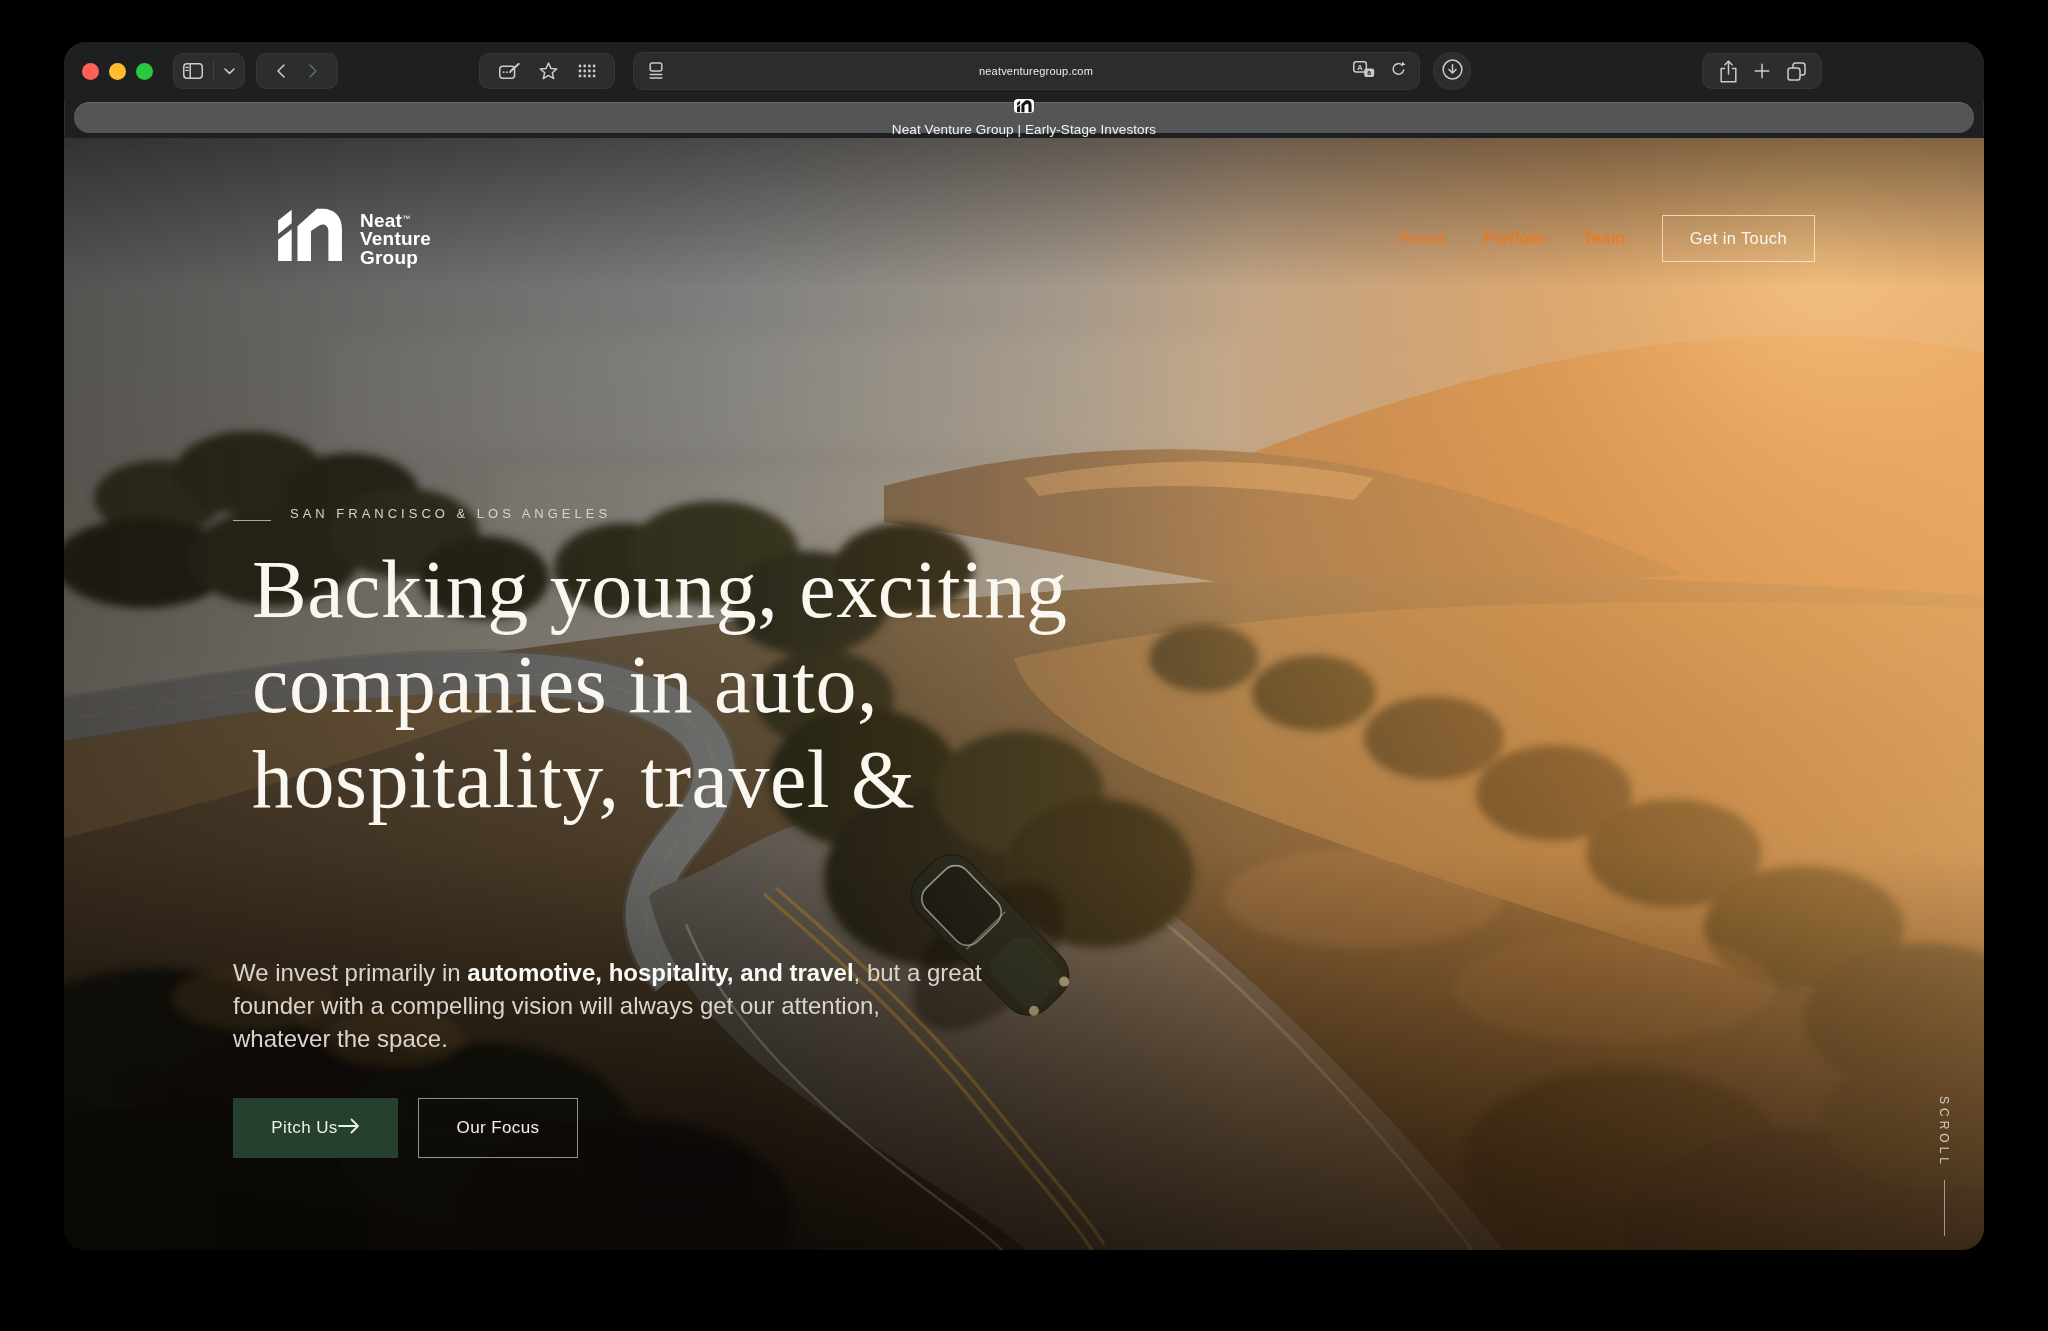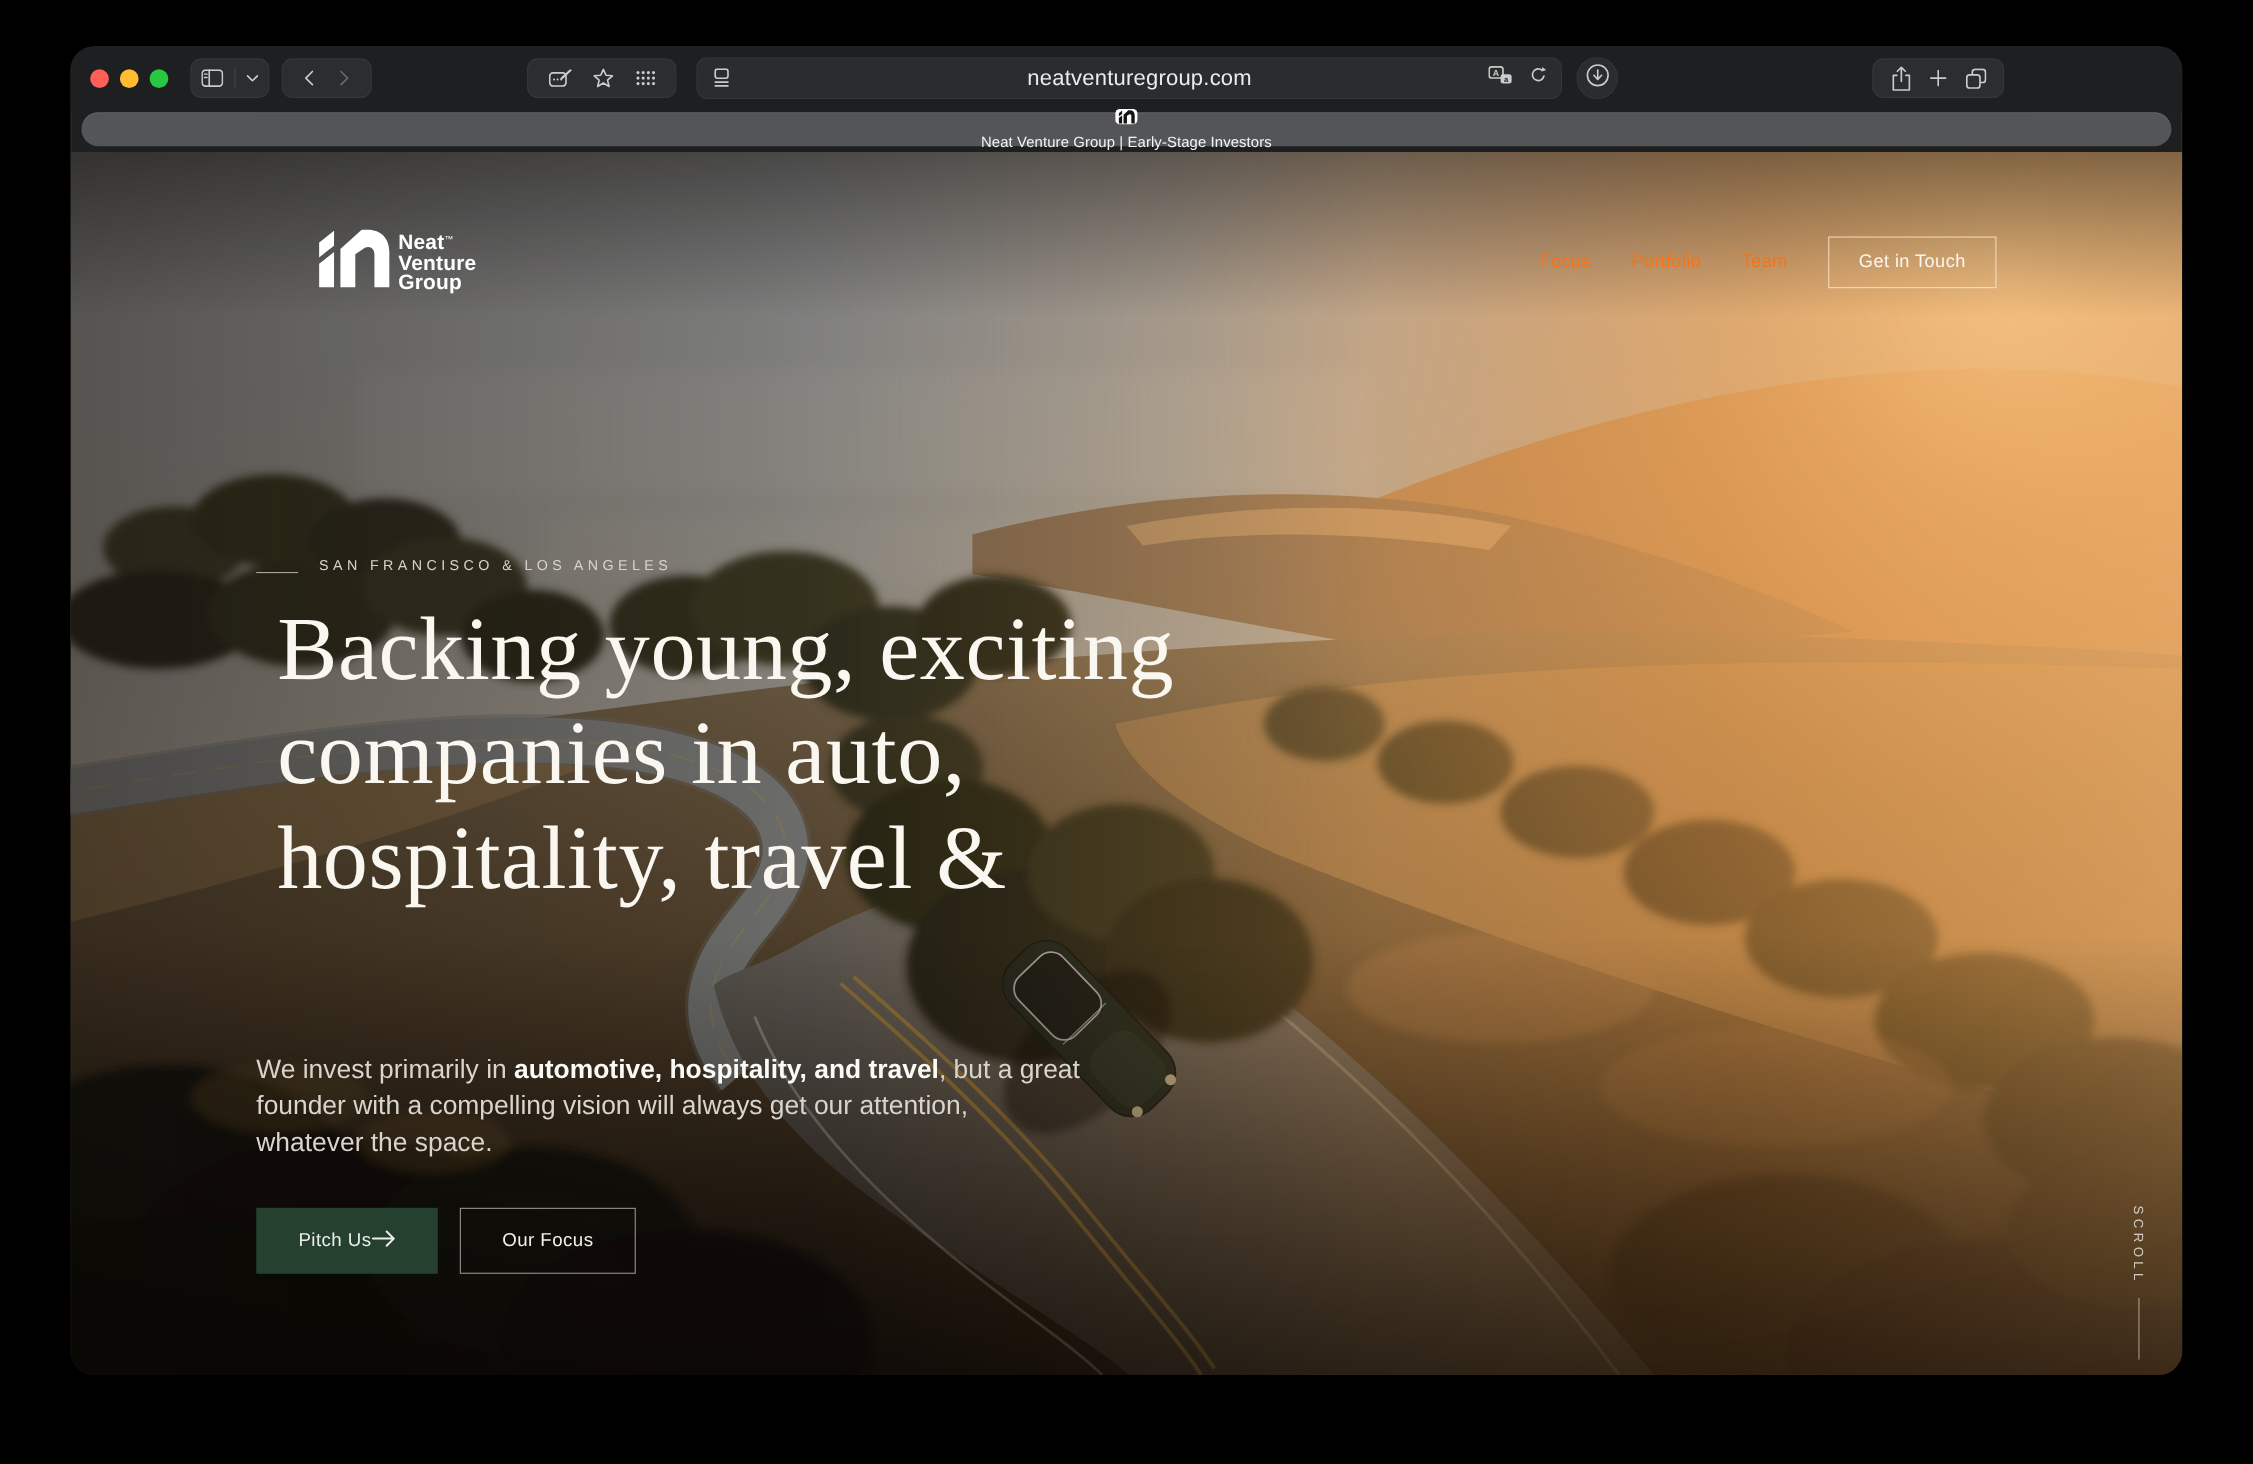--- a/index.html
+++ b/index.html
@@ -23,21 +23,21 @@
   .pill-sidebar { left:109px; width:72px; }
   .pill-navbtns { left:192px; width:82px; }
   .pill-mid     { left:415px; width:136px; }
   .pill-right   { left:1638px; width:120px; }
   .vdiv { width:1px; height:20px; background:rgba(255,255,255,.10); }
 
   .urlbar { position:absolute; left:569px; top:10px; width:787px; height:38px; background:#2a2c2d;
             border-radius:10px; box-shadow: inset 0 0 0 1px rgba(255,255,255,.05); }
   .urlbar .pageicon { position:absolute; left:15px; top:10px; }
   .urltext { position:absolute; left:0; right:0; top:0; height:100%; display:flex; align-items:center;
-             justify-content:center; color:#ececec; font-size:20px; letter-spacing:.2px;padding-left:19px; }
+             justify-content:center; color:#ececec; font-size:11px; letter-spacing:.2px;padding-left:19px; }
   .urlright { position:absolute; right:13px; top:0; height:100%; display:flex; align-items:center; gap:15px; }
 
   .dlbtn { position:absolute; left:1369px; top:10px; width:38px; height:38px; border-radius:50%;
            background:#2a2c2d; box-shadow: inset 0 0 0 1px rgba(255,255,255,.05);
            display:flex; align-items:center; justify-content:center; }
 
   .tabstrip { position:absolute; left:10px; top:60px; width:1900px; height:31px; border-radius:16px;
               background:#545556; box-shadow: inset 0 1px 0 rgba(255,255,255,.12);
               display:flex; align-items:center; justify-content:center; gap:9px;flex-direction:column; }
   .tabtitle { color:#f4f4f4; font-size:13.5px; letter-spacing:.1px; }
@@ -47,21 +47,21 @@
   
   .content { position:absolute; left:0; top:96px; width:1920px; height:1112px; overflow:hidden; background:#241c12; }
   .hero-svg { position:absolute; left:0; top:0; width:100%; height:100%; }
   .shade-top    { position:absolute; left:0; top:0; width:100%; height:150px;
                   background:linear-gradient(180deg, rgba(24,20,16,.5), rgba(24,20,16,0)); }
   .shade-left   { position:absolute; inset:0;
                   background:linear-gradient(90deg, rgba(16,12,9,.55) 0%, rgba(16,12,9,.3) 32%, rgba(16,12,9,0) 62%); }
   .shade-bottom { position:absolute; left:0; bottom:0; width:100%; height:400px;
                   background:linear-gradient(0deg, rgba(8,6,4,.66), rgba(8,6,4,0)); }
 
-  .sitelogo { position:absolute; left:214px; top:67px; display:flex; align-items:center; gap:6px; cursor:pointer;margin-left:12px; }
+  .sitelogo { position:absolute; left:214px; top:67px; display:flex; align-items:flex-end; gap:16px; cursor:pointer; }
   .logotext { color:#fff; font-weight:700; font-size:19px; line-height:18.5px; letter-spacing:.2px; padding-top:4px; }
   .logotext sup { font-size:8px; vertical-align:6px; font-weight:400; }
 
   .mainnav { position:absolute; right:169px; top:77px; display:flex; align-items:center; gap:37px; }
   .navlink { color:#f97316; font-size:16.5px; letter-spacing:.3px; cursor:pointer; }
   .cta { height:47px; padding:0 27px; display:flex; align-items:center; border:1px solid rgba(255,236,214,.75);
          color:#fbf7ef; font-size:16.5px; letter-spacing:.4px; cursor:pointer; background:rgba(255,255,255,.02); }
 
   .eyebrow { position:absolute; left:169px; top:368px; display:flex; align-items:flex-end; gap:19px; }
   .eyeline { width:38px; height:1px; background:rgba(245,240,230,.65); }

